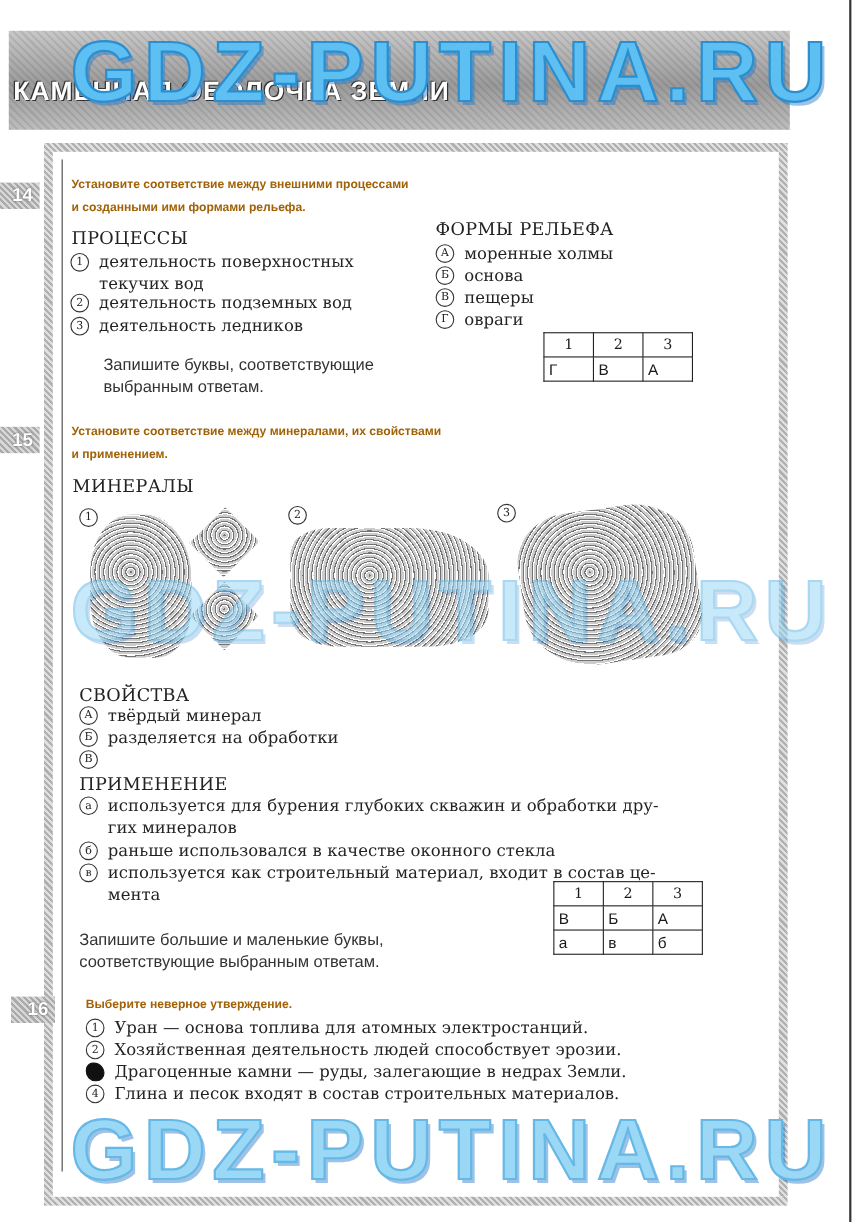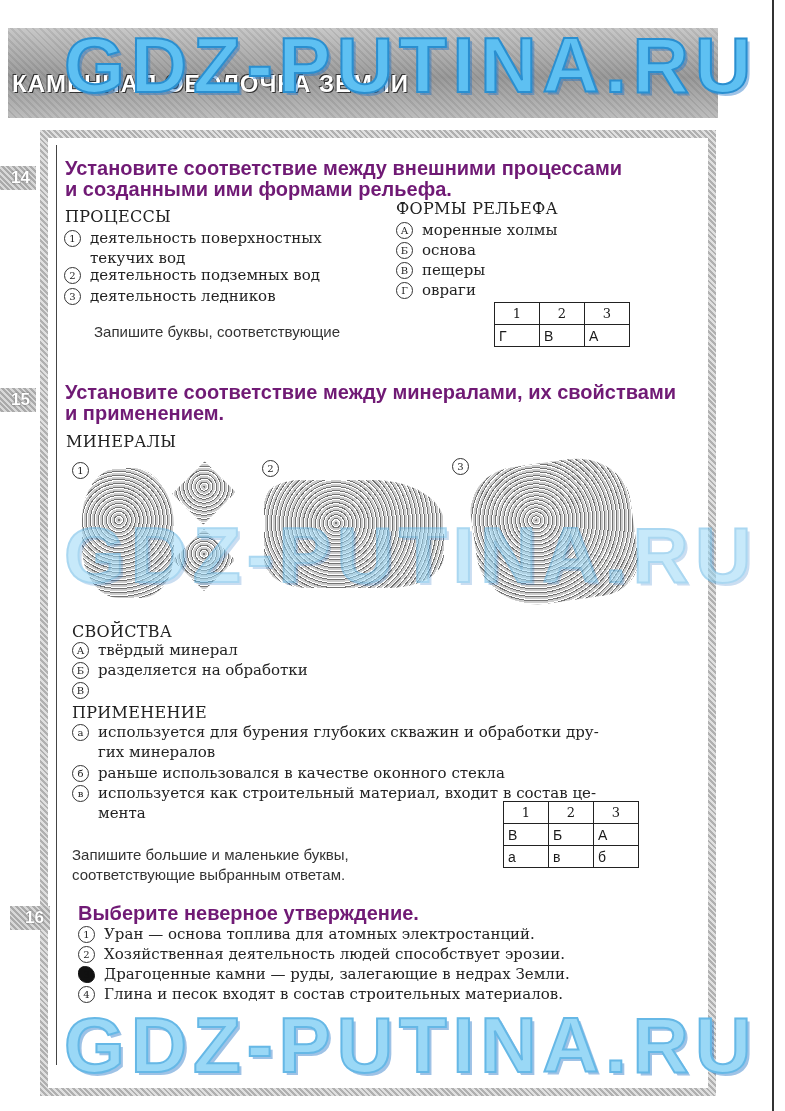--- a/index.html
+++ b/index.html
@@ -35,21 +35,21 @@
     }
     .task-badge {
       position: absolute; width: 40px; height: 24px;
       background: repeating-linear-gradient(45deg, #aaa 0 2px, #d8d8d8 2px 4px);
       font-family: "Liberation Sans", sans-serif; font-weight: bold; font-size: 17px;
       color: #fff; text-align: right; padding-right: 6px; box-sizing: border-box; line-height: 24px;
       text-shadow: 0 0 2px #555;
     }
     .task-q {
       position: absolute; font-family: "Liberation Sans", sans-serif; font-weight: bold;
-      font-size: 20px; line-height: 21px; color: #701a75;
+      font-size: 11px; line-height: 21px; color: #a16207;
     }
     .sec-head {
       position: absolute; font-family: "DejaVu Serif", serif; font-size: 16px; color: #222;
       letter-spacing: 0.3px;
     }
     .item {
       position: absolute; font-family: "DejaVu Serif", serif; font-size: 15px; line-height: 20px; color: #222;
       display: flex; align-items: flex-start;
     }
     .circ {
@@ -134,20 +134,21 @@
   <span class="circ">В</span>
   <span>пещеры</span>
 </div>
 <div class="item" style="left:396px; top:280px;">
   <span class="circ">Г</span>
   <span>овраги</span>
 </div>
 
 <div class="instr" style="left:66px; top:322px;margin-left:28px;">
   <div>Запишите буквы, соответствующие</div>
+  <div>выбранным ответам.</div>
 </div>
 
 <table class="ans" style="left:494px; top:302px;">
   <tbody>
       <tr class="hdr">
     <td>1</td>
     <td>2</td>
     <td>3</td>
   </tr>
   <tr>

